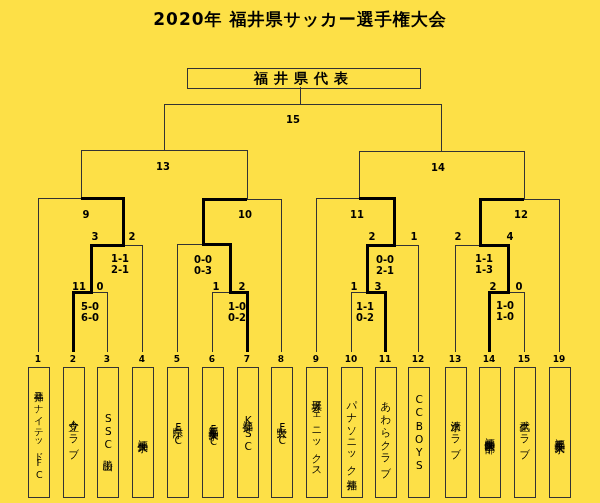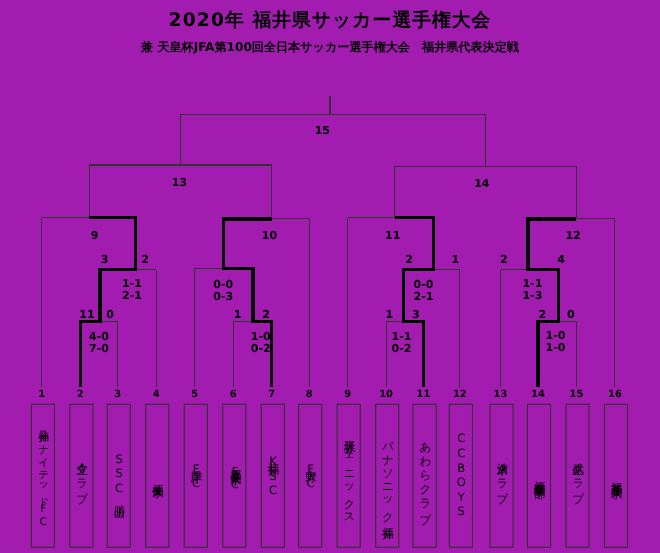--- a/index.html
+++ b/index.html
@@ -1,16 +1,16 @@
 <!DOCTYPE html>
 <html><head>
 <meta charset="utf-8">
 <style>
   html,body{margin:0;padding:0;background:#fff;}
-  #stage{position:relative;width:600px;height:503px;background:#a21caf;
+  #stage{position:relative;width:600px;height:503px;background:#fde047;
          font-family:"DejaVu Sans","Liberation Sans",sans-serif;color:#000;overflow:hidden;}
   #stage svg{position:absolute;left:0;top:0;}
   .t{position:absolute;line-height:1;white-space:nowrap;transform:translateX(-50%);}
   .title{font-size:17px;font-weight:bold;letter-spacing:1px;}
   .subtitle{font-size:11px;font-weight:bold;}
   .champ-box{position:absolute;left:187px;top:68px;width:232px;height:19px;
              border:1px solid #333;display:flex;align-items:center;justify-content:center;
              font-size:14px;font-weight:bold;letter-spacing:6px;}
   .score{font-size:10px;font-weight:bold;}
   .mnum{font-size:10px;font-weight:bold;}
@@ -19,22 +19,24 @@
             display:flex;align-items:center;justify-content:center;}
   .team-name{writing-mode:vertical-rl;text-orientation:upright;font-size:10.5px;
              letter-spacing:1px;line-height:1;white-space:nowrap;}
 </style>
 </head>
 <body>
 
 <div id="stage">
 
   <div class="t title" style="left:300px;top:11px;">2020年 福井県サッカー選手権大会</div>
-  <div class="t subtitle" style="left:300px;top:37px;">兼 天皇杯JFA第100回全日本サッカー選手権大会　福井県代表決定戦</div>
-
+
+  <div class="champ-box">
+    <span>福井県代表</span>
+  </div>
 
   <svg width="600" height="503" shape-rendering="crispEdges">
     <g stroke="#333" stroke-width="1" fill="none">
 
       <line x1="300" y1="87" x2="300" y2="104"></line>
       <line x1="164" y1="104" x2="441" y2="104"></line>
       <line x1="164" y1="104" x2="164" y2="150"></line>
       <line x1="441" y1="104" x2="441" y2="151"></line>
 
       <line x1="81" y1="150" x2="247" y2="150"></line>
@@ -107,22 +109,22 @@
   <div class="t mnum" style="left:86px;top:210px;">9</div>
   <div class="t mnum" style="left:245px;top:210px;">10</div>
   <div class="t mnum" style="left:357px;top:210px;">11</div>
   <div class="t mnum" style="left:521px;top:210px;">12</div>
   <div class="t mnum" style="left:163px;top:162px;">13</div>
   <div class="t mnum" style="left:438px;top:163px;">14</div>
   <div class="t mnum" style="left:293px;top:115px;">15</div>
 
   <div class="t score" style="left:79px;top:282px;">11</div>
   <div class="t score" style="left:100px;top:282px;">0</div>
-  <div class="t score" style="left:90px;top:302px;">4-0</div>
-  <div class="t score" style="left:90px;top:313px;">7-0</div>
+  <div class="t score" style="left:90px;top:302px;">5-0</div>
+  <div class="t score" style="left:90px;top:313px;">6-0</div>
 
   <div class="t score" style="left:95px;top:232px;">3</div>
   <div class="t score" style="left:132px;top:232px;">2</div>
   <div class="t score" style="left:120px;top:254px;">1-1</div>
   <div class="t score" style="left:120px;top:265px;">2-1</div>
 
   <div class="t score" style="left:216px;top:282px;">1</div>
   <div class="t score" style="left:242px;top:282px;">2</div>
   <div class="t score" style="left:237px;top:302px;">1-0</div>
   <div class="t score" style="left:237px;top:313px;">0-2</div>
@@ -158,21 +160,21 @@
   <div class="t tnum" style="left:212px;top:355px;">6</div>
   <div class="t tnum" style="left:247px;top:355px;">7</div>
   <div class="t tnum" style="left:281px;top:355px;">8</div>
   <div class="t tnum" style="left:316px;top:355px;">9</div>
   <div class="t tnum" style="left:351px;top:355px;">10</div>
   <div class="t tnum" style="left:385px;top:355px;">11</div>
   <div class="t tnum" style="left:418px;top:355px;">12</div>
   <div class="t tnum" style="left:455px;top:355px;">13</div>
   <div class="t tnum" style="left:489px;top:355px;">14</div>
   <div class="t tnum" style="left:524px;top:355px;">15</div>
-  <div class="t tnum" style="left:559px;top:355px;">16</div>
+  <div class="t tnum" style="left:559px;top:355px;">19</div>
 
   <div class="team-box" style="left:28px;">
       <span class="team-name" style="font-size:9.5px;">福井ユナイテッドFC</span>
     </div>
   <div class="team-box" style="left:63px;">
       <span class="team-name">今立クラブ</span>
     </div>
   <div class="team-box" style="left:97px;">
       <span class="team-name">SSC勝山</span>
     </div>

